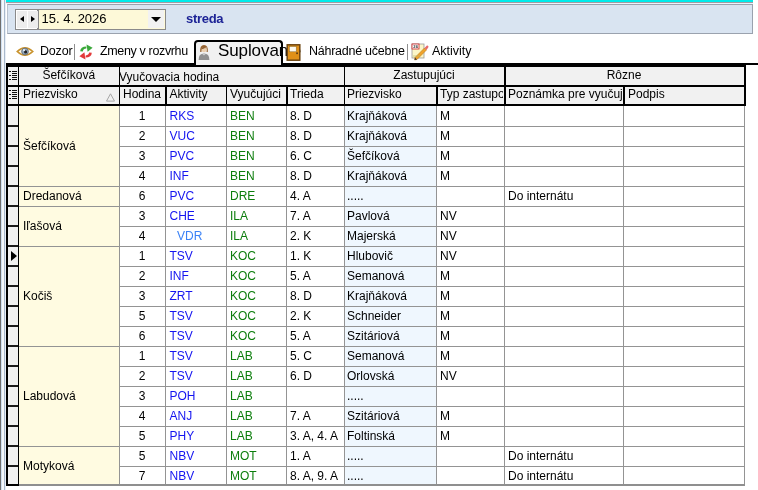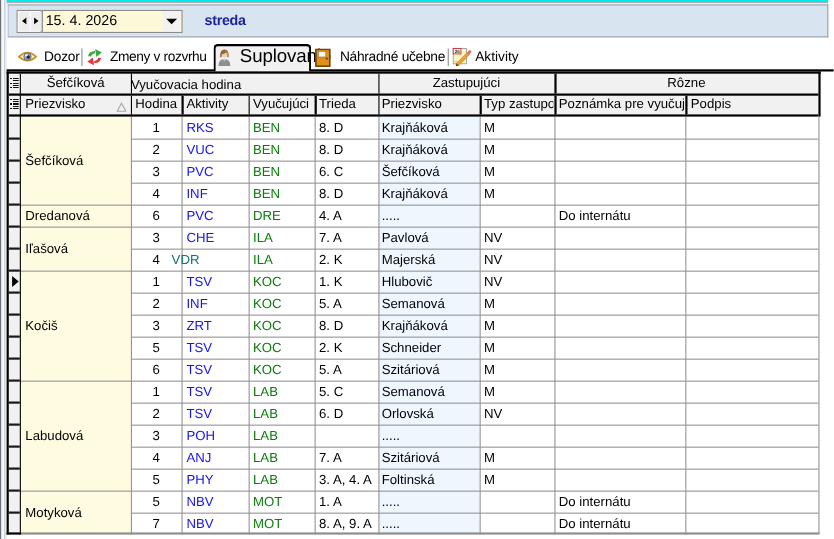--- a/index.html
+++ b/index.html
@@ -203,21 +203,21 @@
 <div class="t" style="left:290px;top:185.5px">4. A</div>
 <div class="t" style="left:347px;top:185.5px">.....</div>
 <div class="t" style="left:508px;top:185.5px">Do internátu</div>
 <div class="t" style="left:119px;top:205.5px;width:46px;text-align:center">3</div>
 <div class="t" style="left:169.5px;top:205.5px;color:#1414f0">CHE</div>
 <div class="t" style="left:230px;top:205.5px;color:#0b7d0b">ILA</div>
 <div class="t" style="left:290px;top:205.5px">7. A</div>
 <div class="t" style="left:347px;top:205.5px">Pavlová</div>
 <div class="t" style="left:440px;top:205.5px">NV</div>
 <div class="t" style="left:119px;top:225.5px;width:46px;text-align:center">4</div>
-<div class="t" style="left:156px;top:225.5px;color:#0f766e">VDR</div>
+<div class="t" style="left:177px;top:225.5px;color:#3b82f6">VDR</div>
 <div class="t" style="left:230px;top:225.5px;color:#0b7d0b">ILA</div>
 <div class="t" style="left:290px;top:225.5px">2. K</div>
 <div class="t" style="left:347px;top:225.5px">Majerská</div>
 <div class="t" style="left:440px;top:225.5px">NV</div>
 <div class="t" style="left:119px;top:245.5px;width:46px;text-align:center">1</div>
 <div class="t" style="left:169.5px;top:245.5px;color:#1414f0">TSV</div>
 <div class="t" style="left:230px;top:245.5px;color:#0b7d0b">KOC</div>
 <div class="t" style="left:290px;top:245.5px">1. K</div>
 <div class="t" style="left:347px;top:245.5px">Hlubovič</div>
 <div class="t" style="left:440px;top:245.5px">NV</div>

